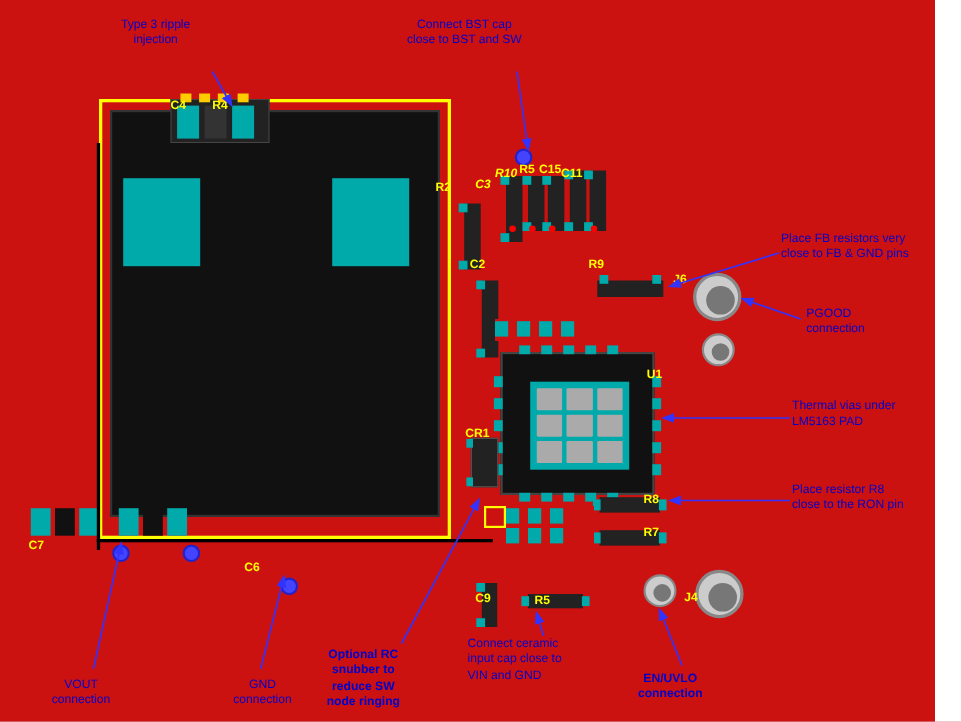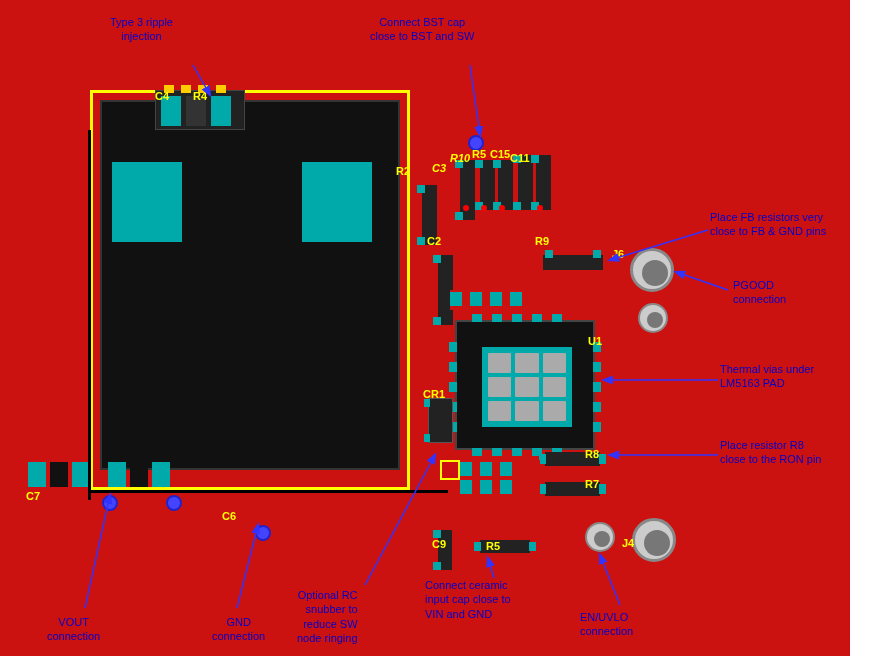--- a/index.html
+++ b/index.html
@@ -345,19 +345,19 @@
   <div class="annotation" style="top:278px;left:733px;text-align:left;">PGOOD<br>connection</div>
 
   <div class="annotation" style="top:362px;left:720px;text-align:left;">Thermal vias under<br>LM5163 PAD</div>
 
   <div class="annotation" style="top:438px;left:720px;text-align:left;">Place resistor R8<br>close to the RON pin</div>
 
   <div class="annotation" style="top:615px;left:47px;text-align:center;">VOUT<br>connection</div>
 
   <div class="annotation" style="top:615px;left:212px;text-align:center;">GND<br>connection</div>
 
-  <div class="annotation" style="top:588px;left:297px;text-align:right;">Optional RC<br>snubber to<br>reduce SW<br>node ringing</div>
+  <div class="annotation" style="top:588px;left:297px;text-align:center;font-weight:bold;">Optional RC<br>snubber to<br>reduce SW<br>node ringing</div>
 
   <div class="annotation" style="top:578px;left:425px;text-align:left;">Connect ceramic<br>input cap close to<br>VIN and GND</div>
 
-  <div class="annotation" style="top:610px;left:580px;text-align:left;">EN/UVLO<br>connection</div>
+  <div class="annotation" style="top:610px;left:580px;text-align:center;font-weight:bold;">EN/UVLO<br>connection</div>
 
 </div>
 
 </body></html>

